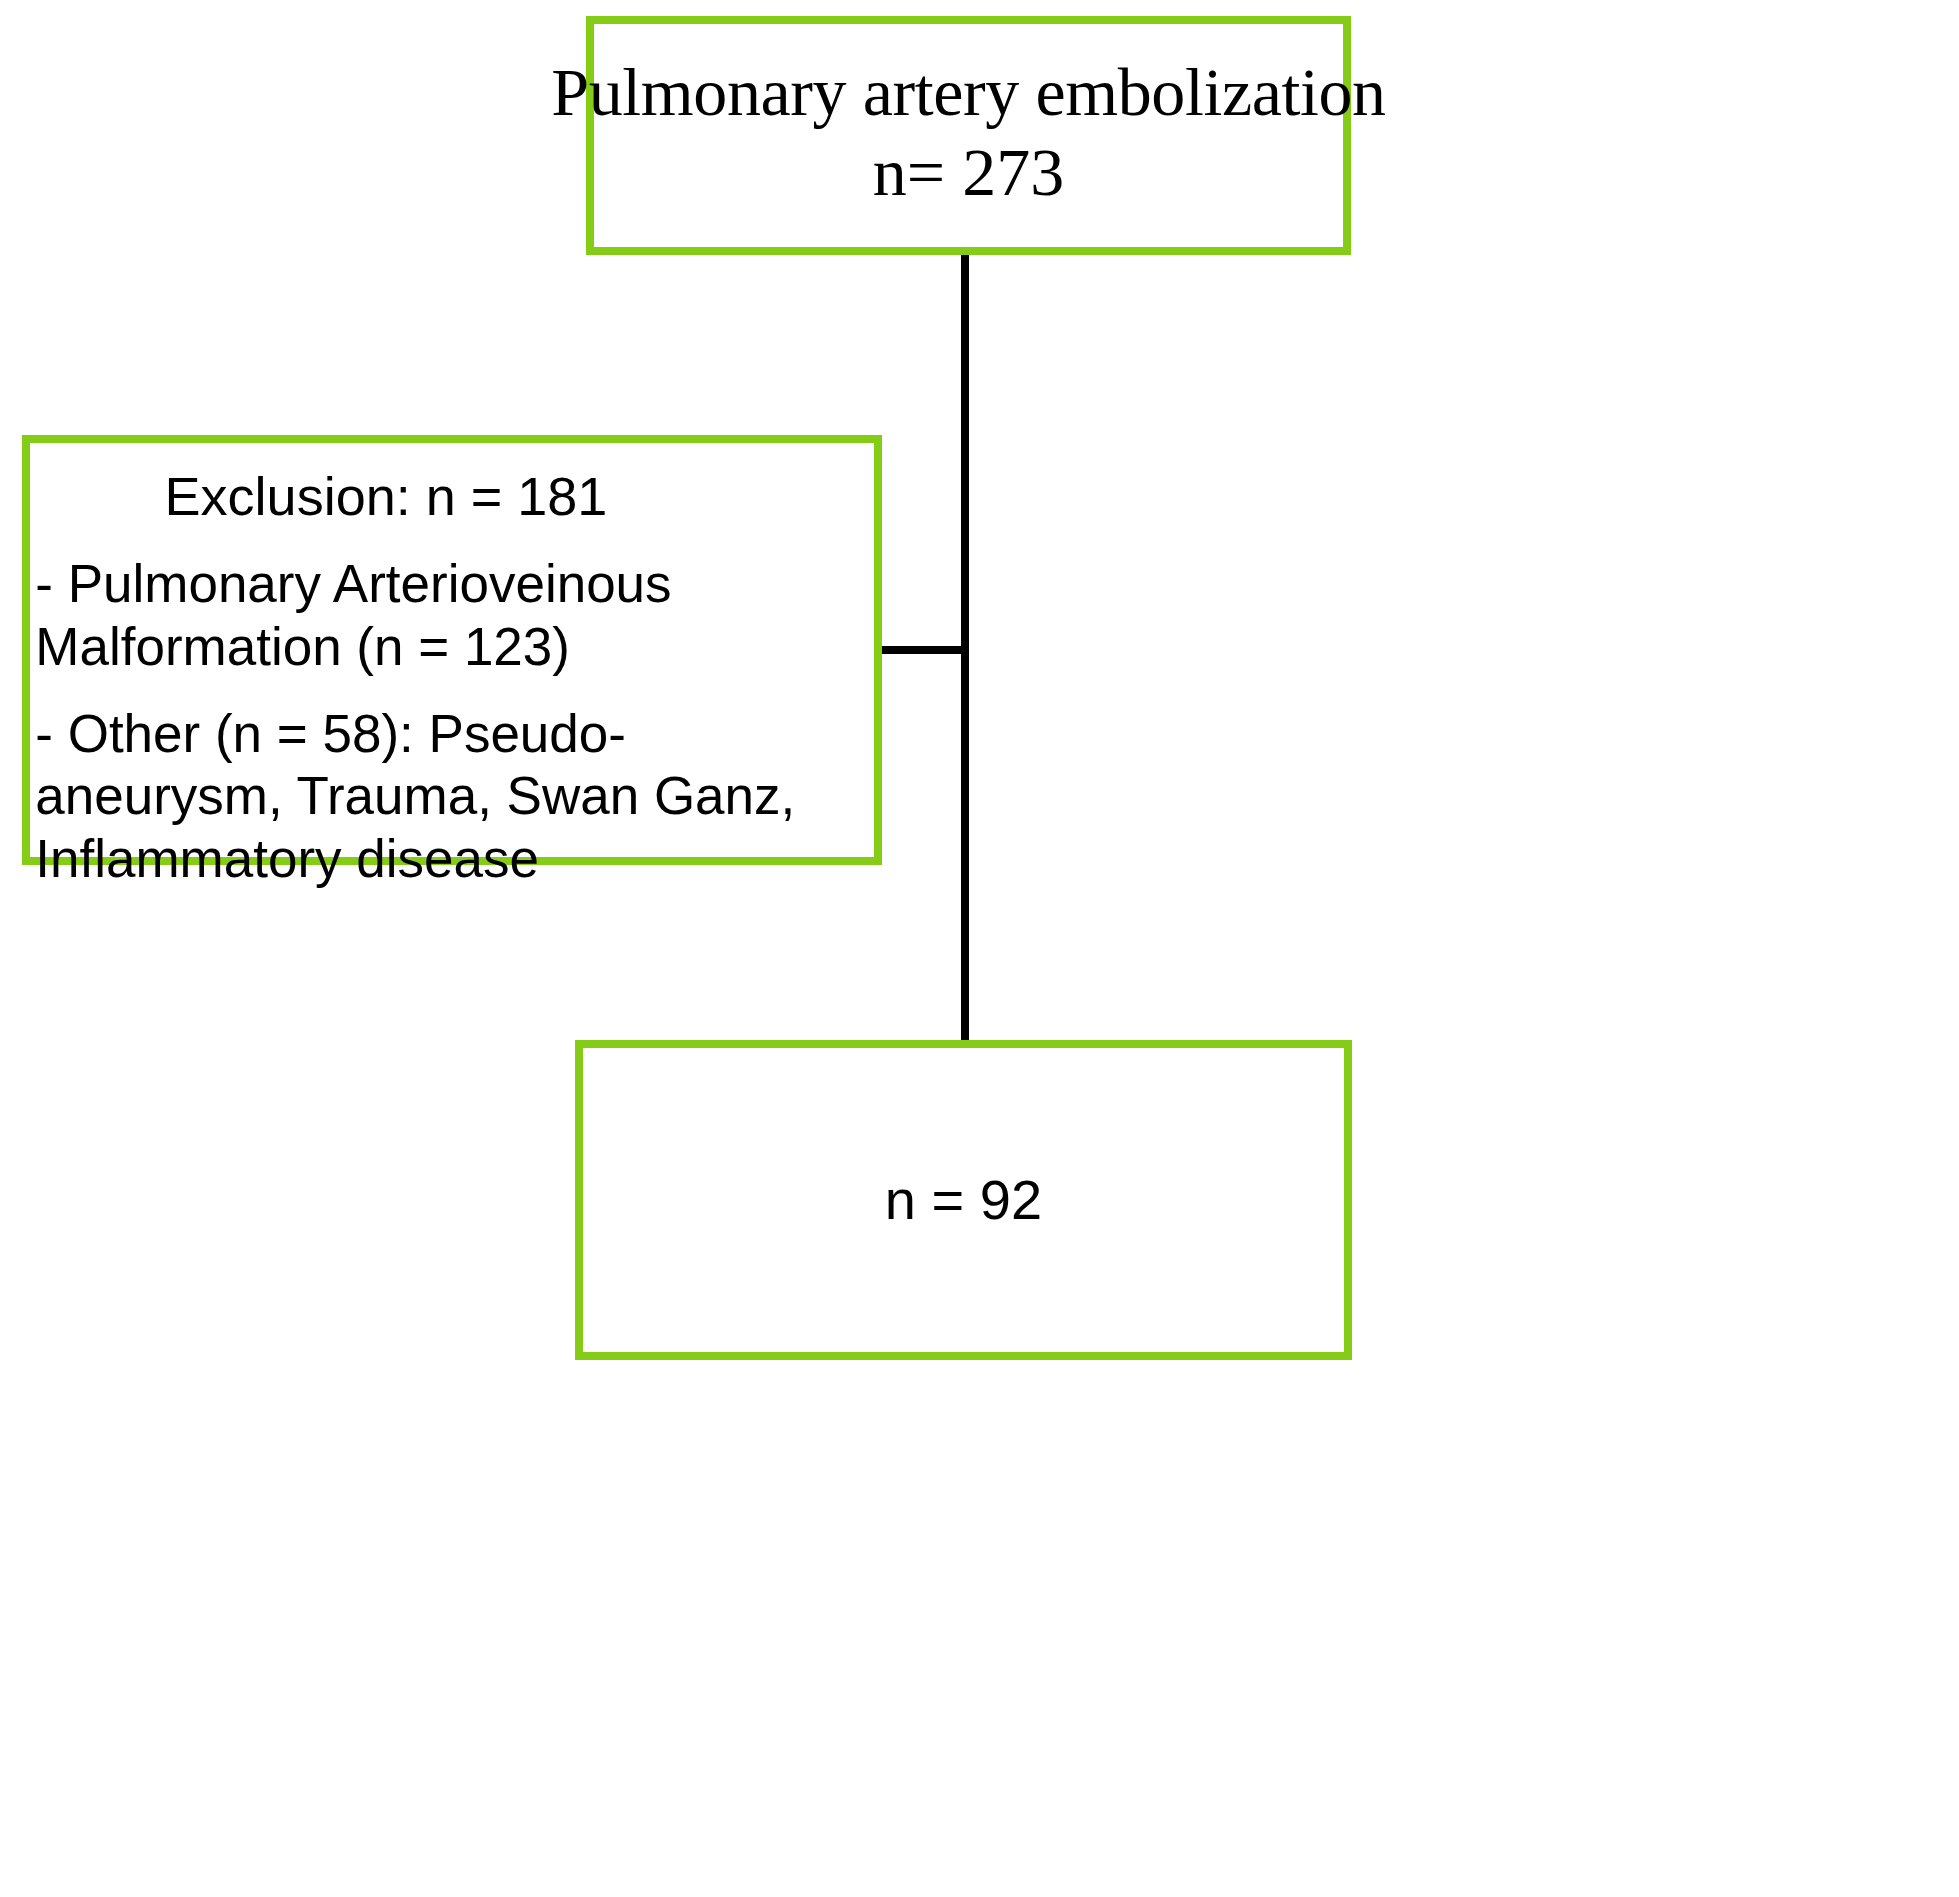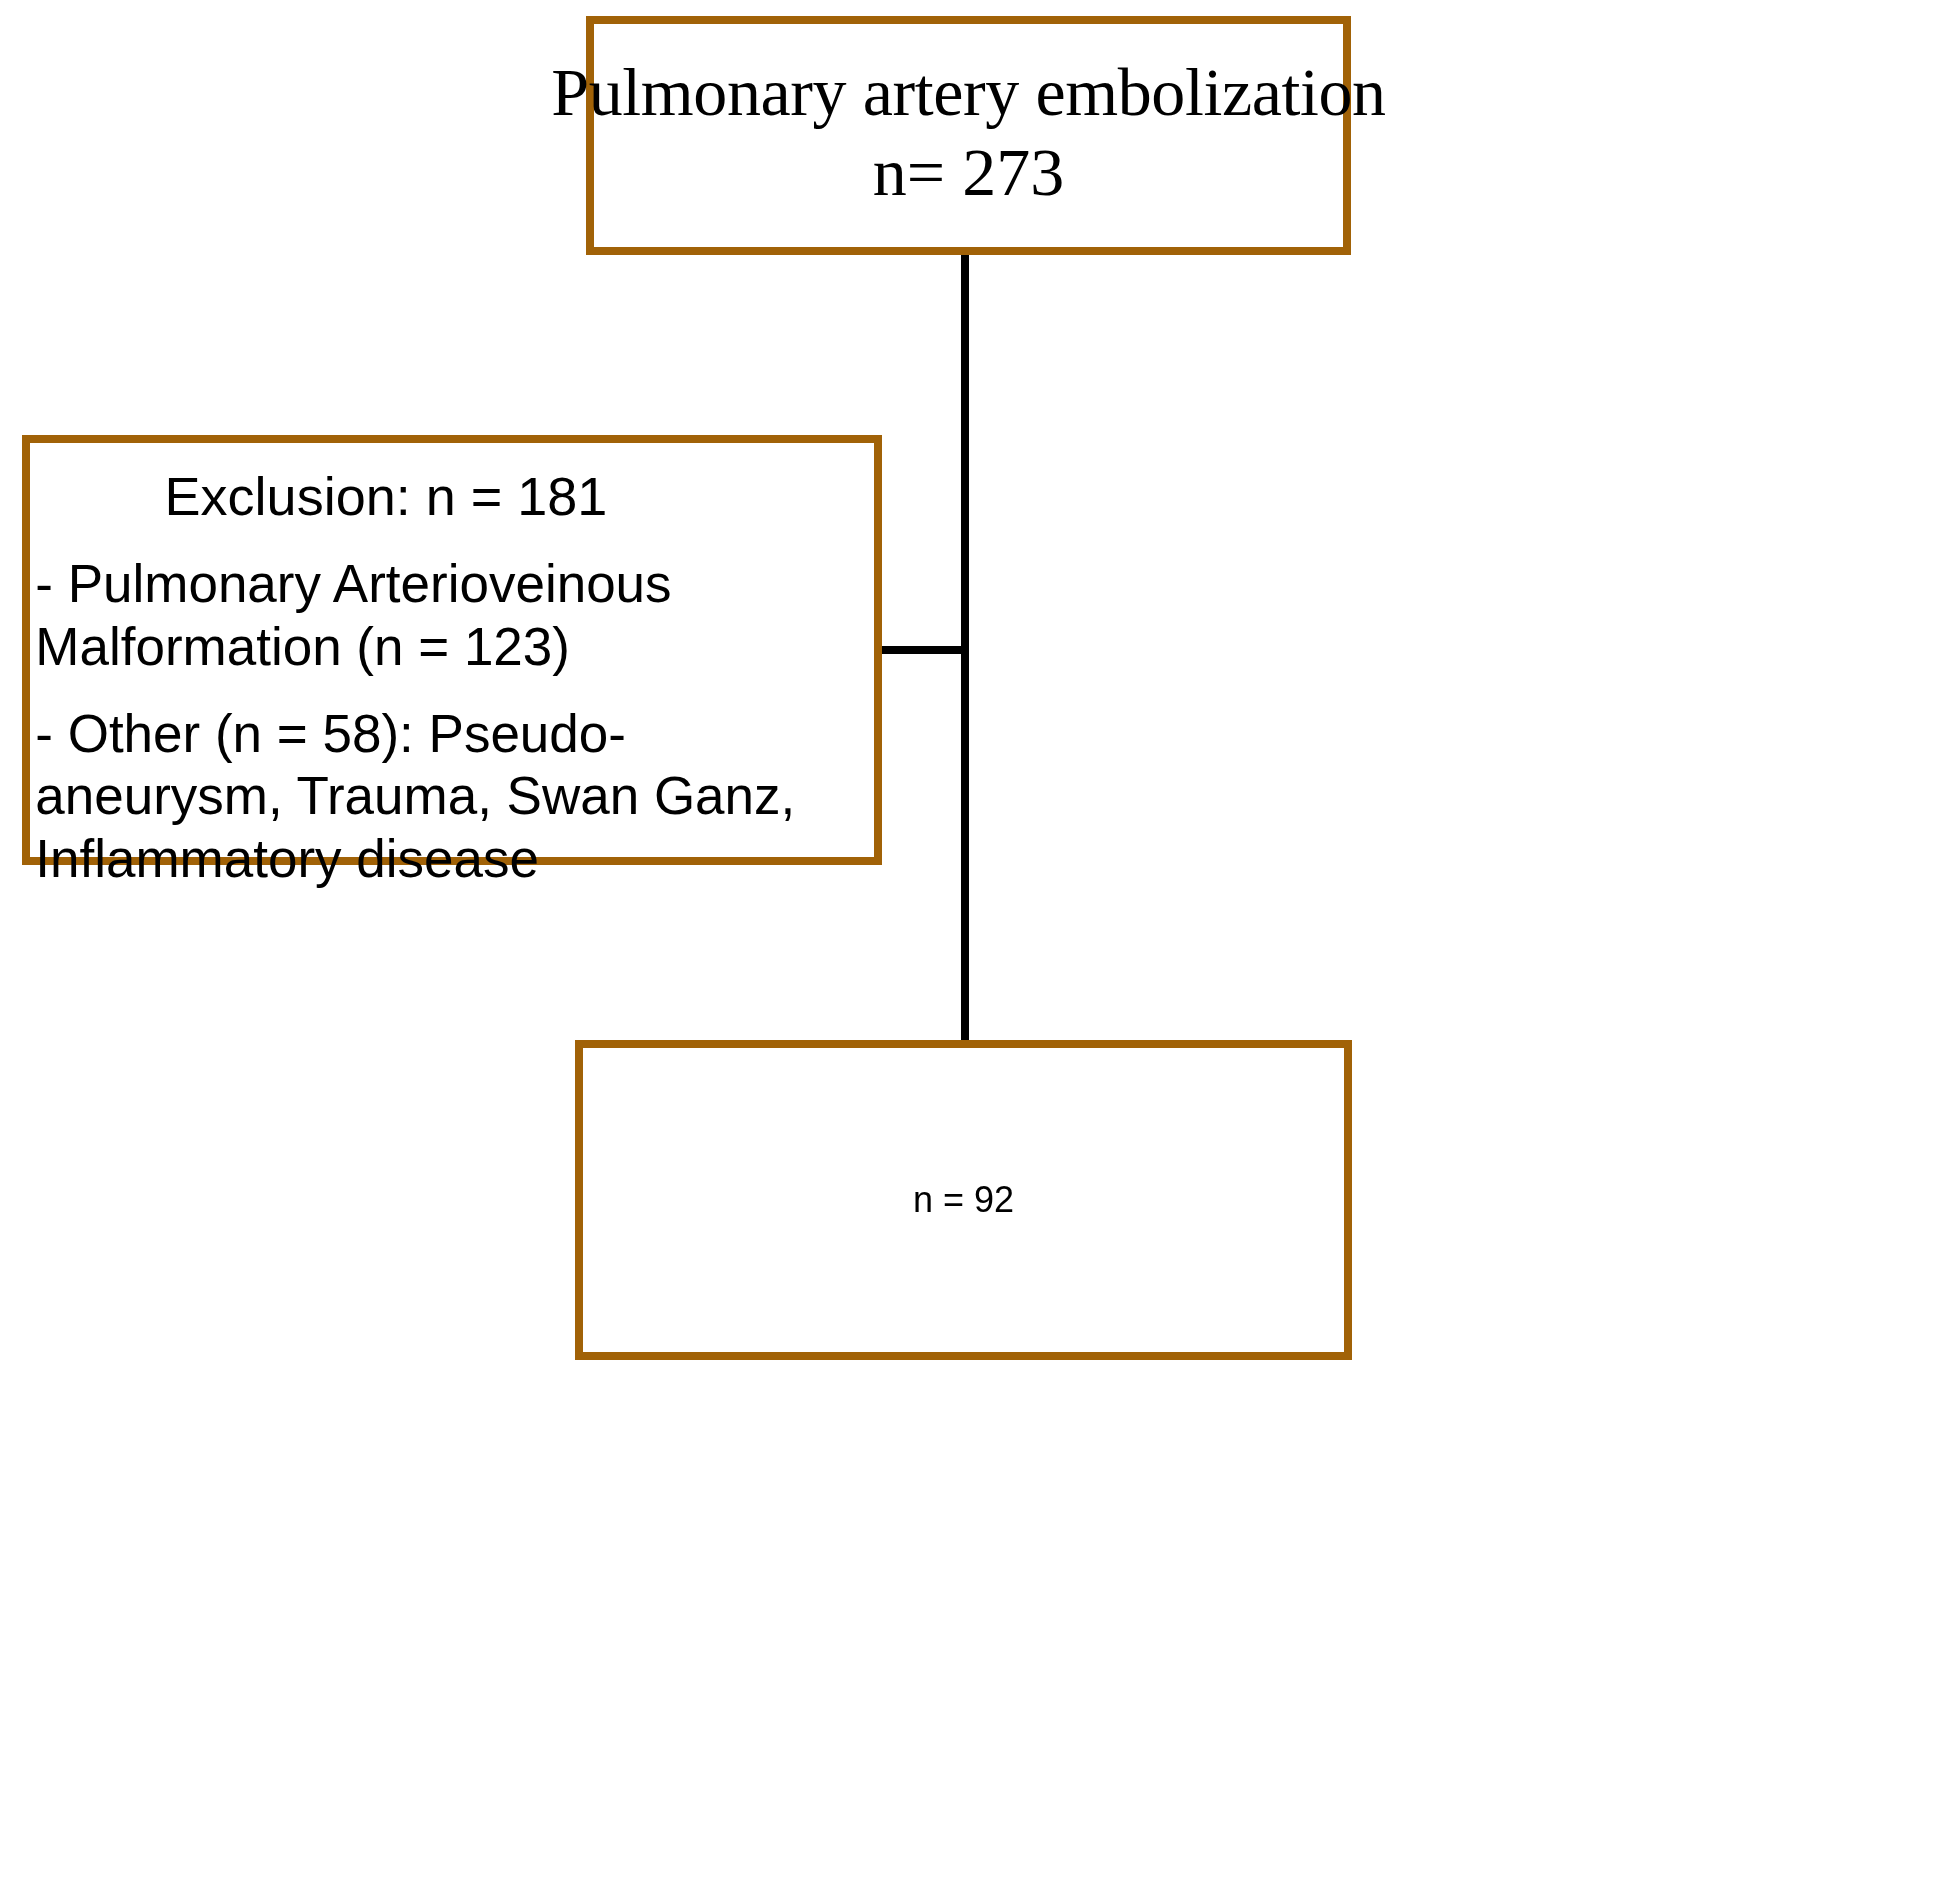--- a/index.html
+++ b/index.html
@@ -11,21 +11,21 @@
     position: relative;
     width: 1959px;
     height: 1898px;
     background: #ffffff;
     overflow: hidden;
   }
   .node-box {
     position: absolute;
     box-sizing: border-box;
     background: #ffffff;
-    border: 8px solid #a16207;
+    border: 8px solid #84cc16;
     z-index: 3;
   }
 
   
   #node-top {
     left: 586px;
     top: 16px;
     width: 765px;
     height: 239px;
     display: flex;
@@ -100,21 +100,21 @@
     justify-content: center;
     font-family: "Liberation Sans", "DejaVu Sans", sans-serif;
     color: #000000;
   }
   #node-bottom .line-1 {
     font-size: 56px;
     line-height: 1.15;
     white-space: nowrap;
   }
   #node-bottom .line-2 {
-    font-size: 36px;
+    font-size: 56px;
     line-height: 1.45;
     white-space: nowrap;
   }
 
   
   .connector {
     position: absolute;
     background: #000000;
     z-index: 1;
   }

